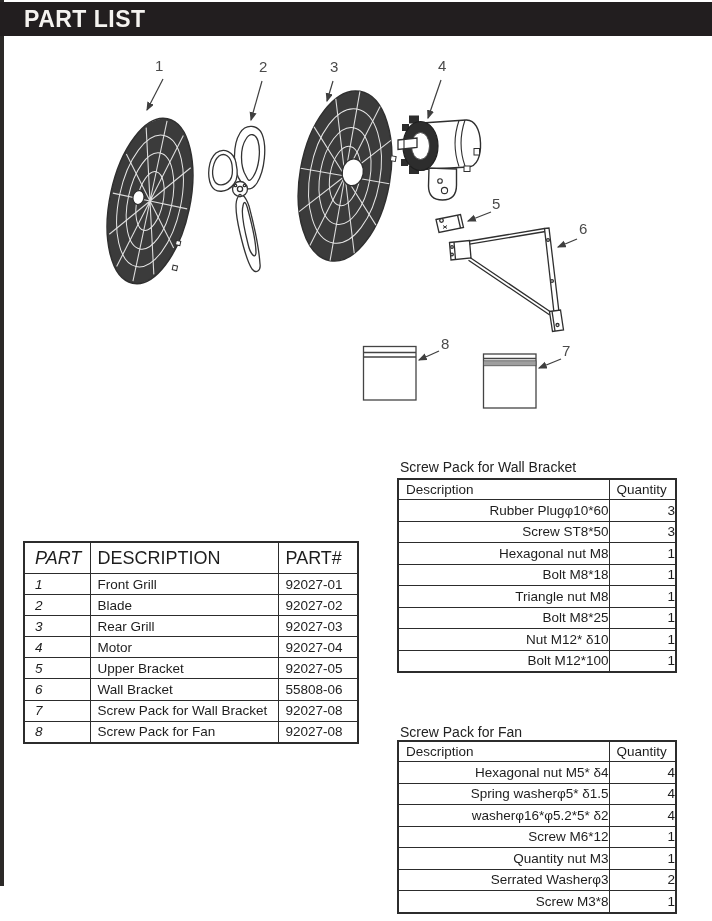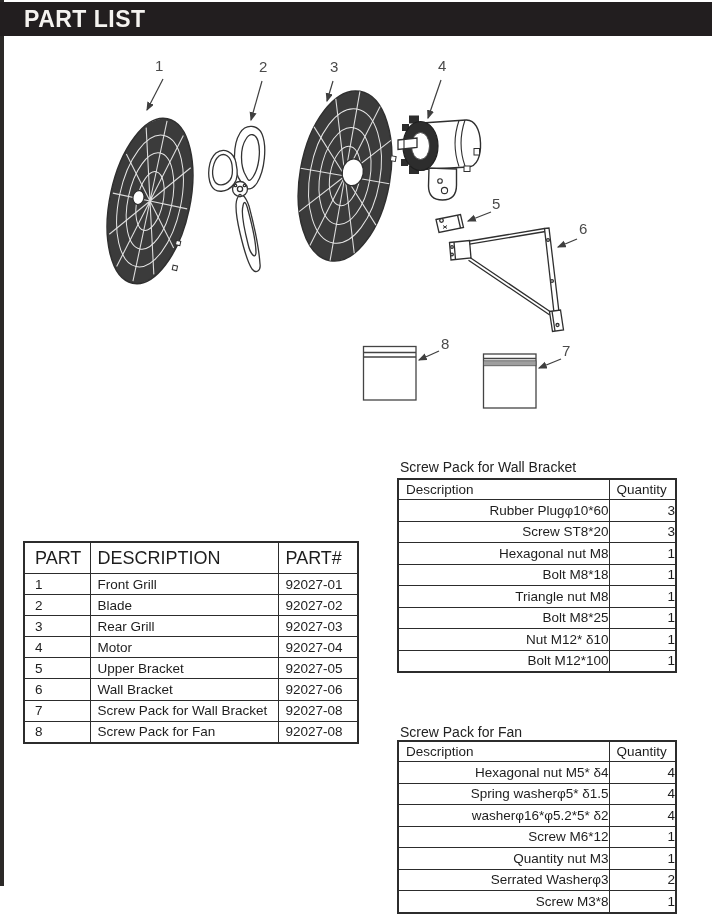--- a/index.html
+++ b/index.html
@@ -26,21 +26,21 @@
   table{border-width:2px;}
   th,td{padding:0 0 0 7px;text-align:left;font-weight:400;vertical-align:middle;
         white-space:nowrap;overflow:hidden;color:#1d1d1d;}
   
   .main-table{left:23px;top:541px;width:334px;font-size:13.5px;}
   .main-table th{height:30px;font-size:18px;}
   .main-table td{height:20.1px;}
   .main-table .col-part{width:66px;}
   .main-table .col-desc{width:188px;}
   .main-table .col-num{width:80px;}
-  .main-table th.c-part, .main-table td:first-child{padding-left:10px;}
+  .main-table th.c-part, .main-table td:first-child{padding-left:10px;font-style:italic;}
   
   .pack-table{width:278px;font-size:13.5px;}
   .pack-table th{height:19px;font-size:13.5px;}
   .pack-table td{height:20.5px;text-align:right;}
   .pack-table .col-desc{width:211px;}
   .pack-table .col-qty{width:67px;}
   .wall-table{left:397px;top:478px;}
   .fan-table{left:397px;top:740px;}
   .section-title{position:absolute;font-size:14px;color:#222;}
   .wall-title{left:400px;top:459px;}
@@ -207,21 +207,21 @@
           <td>92027-04</td>
         </tr>
         <tr>
           <td>5</td>
           <td>Upper Bracket</td>
           <td>92027-05</td>
         </tr>
         <tr>
           <td>6</td>
           <td>Wall Bracket</td>
-          <td>92027-06</td>
+          <td>55808-06</td>
         </tr>
         <tr>
           <td>7</td>
           <td>Screw Pack for Wall Bracket</td>
           <td>92027-08</td>
         </tr>
         <tr>
           <td>8</td>
           <td>Screw Pack for Fan</td>
           <td>92027-08</td>
@@ -240,21 +240,21 @@
         <th>Description</th>
         <th>Quantity</th>
       </tr>
     </thead>
     <tbody>
         <tr>
           <td>Rubber Plugφ10*60</td>
           <td>3</td>
         </tr>
         <tr>
-          <td>Screw ST8*20</td>
+          <td>Screw ST8*50</td>
           <td>3</td>
         </tr>
         <tr>
           <td>Hexagonal nut M8</td>
           <td>1</td>
         </tr>
         <tr>
           <td>Bolt M8*18</td>
           <td>1</td>
         </tr>

